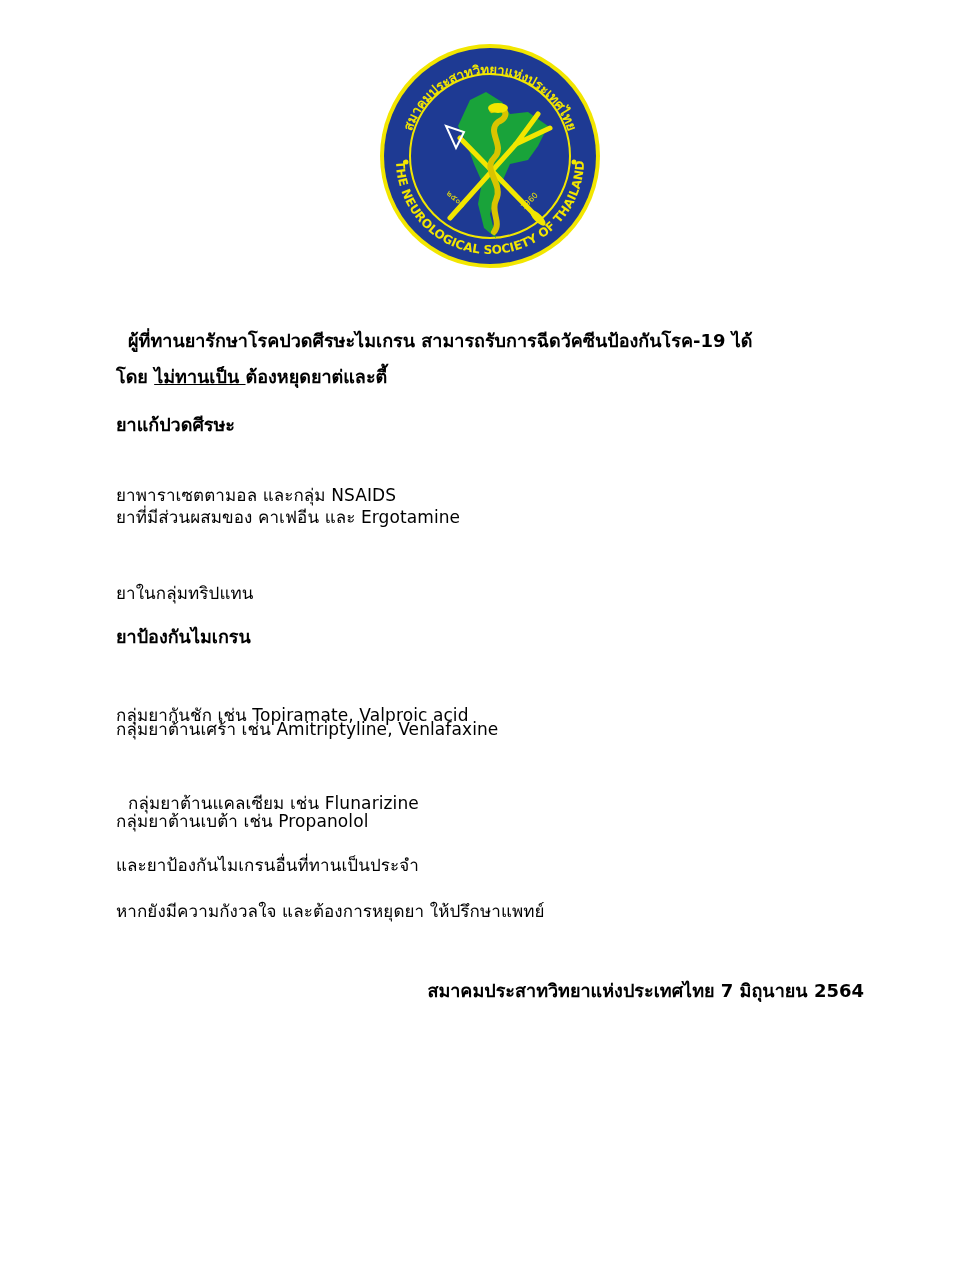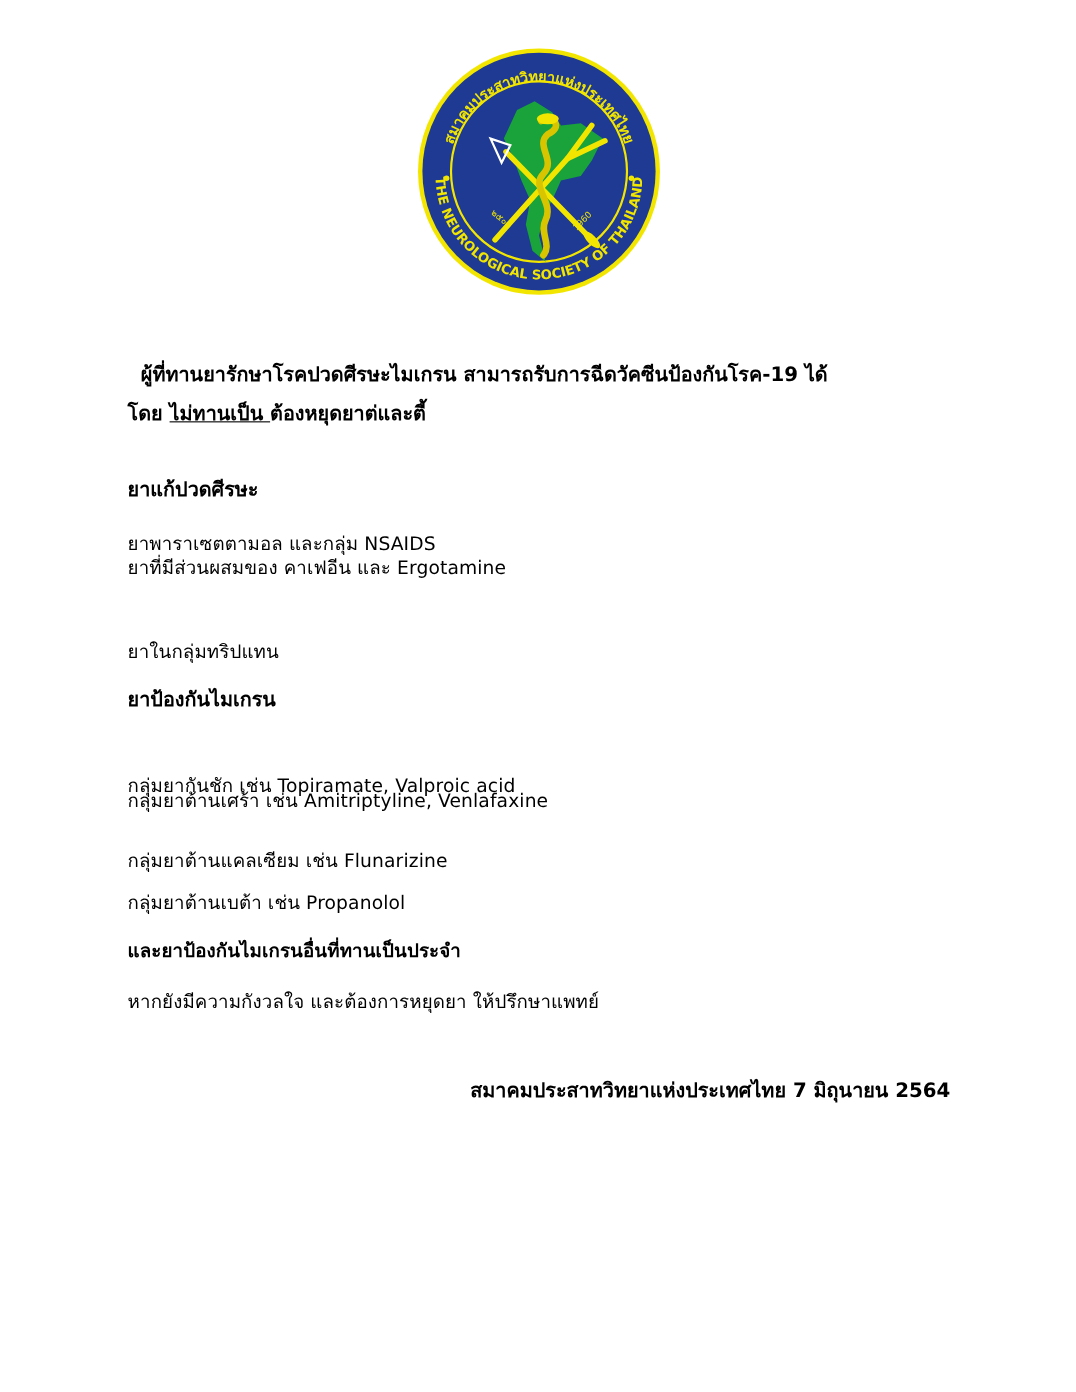--- a/index.html
+++ b/index.html
@@ -98,27 +98,27 @@
     <circle cx="196" cy="120" r="2.5" fill="#f2e600"></circle>
   </svg>
 </div>
 
 <div class="doc">
   <div class="line bold" style="top:330px;margin-left:12px;">ผู้ที่ทานยารักษาโรคปวดศีรษะไมเกรน สามารถรับการฉีดวัคซีนป้องกันโรค-19 ได้</div>
   <div class="line bold" style="top:366px;">
     <span>โดย </span><span class="underline">ไม่ทานเป็น </span><span>ต้องหยุดยาต่และตี้</span>
   </div>
 
-  <div class="line bold" style="top:414px;margin-top:21px;">ยาแก้ปวดศีรษะ</div>
+  <div class="line bold" style="top:414px;">ยาแก้ปวดศีรษะ</div>
   <div class="line body-text" style="top:484px;">ยาพาราเซตตามอล และกลุ่ม NSAIDS</div>
   <div class="line body-text" style="top:506px;">ยาที่มีส่วนผสมของ คาเฟอีน และ Ergotamine</div>
   <div class="line body-text" style="top:582px;text-align:center;">ยาในกลุ่มทริปแทน</div>
 
   <div class="line bold" style="top:626px;">ยาป้องกันไมเกรน</div>
   <div class="line body-text" style="top:704px;">กลุ่มยากันชัก เช่น Topiramate, Valproic acid</div>
   <div class="line body-text" style="top:718px;">กลุ่มยาต้านเศร้า เช่น Amitriptyline, Venlafaxine</div>
-  <div class="line body-text" style="top:772px;">กลุ่มยาต้านแคลเซียม เช่น Flunarizine</div>
+  <div class="line body-text" style="top:792px;margin-left:12px;">กลุ่มยาต้านแคลเซียม เช่น Flunarizine</div>
   <div class="line body-text" style="top:810px;">กลุ่มยาต้านเบต้า เช่น Propanolol</div>
-  <div class="line body-text" style="top:854px;font-weight:bold;">และยาป้องกันไมเกรนอื่นที่ทานเป็นประจำ</div>
+  <div class="line body-text" style="top:854px;">และยาป้องกันไมเกรนอื่นที่ทานเป็นประจำ</div>
   <div class="line body-text" style="top:900px;">หากยังมีความกังวลใจ และต้องการหยุดยา ให้ปรึกษาแพทย์</div>
 </div>
 
 <div class="signature" style="right:114px; top:976px;">สมาคมประสาทวิทยาแห่งประเทศไทย 7 มิถุนายน 2564</div>
 
 </body></html>

